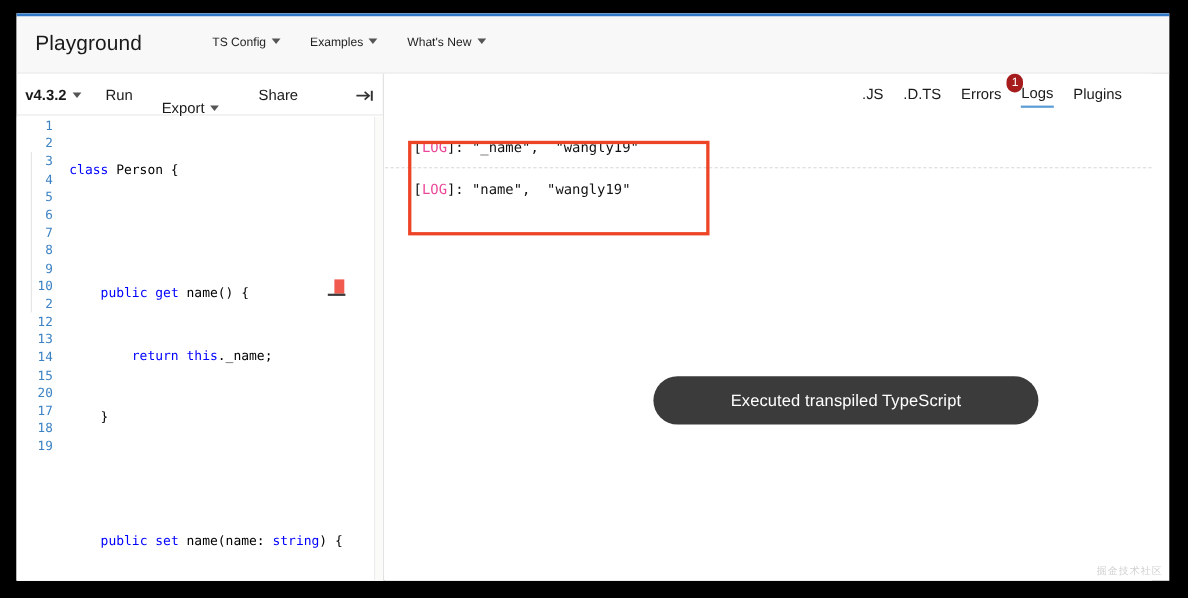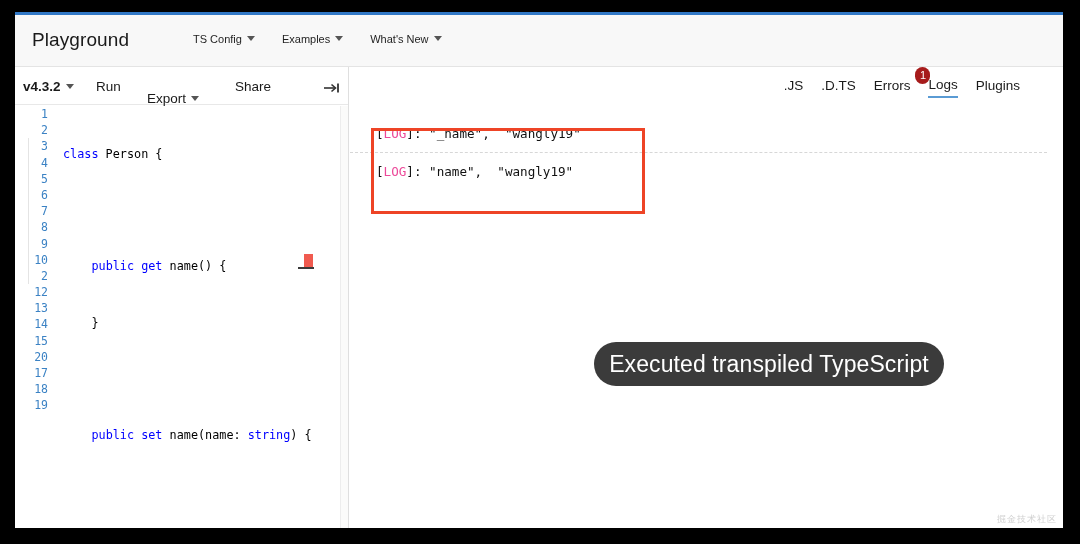--- a/index.html
+++ b/index.html
@@ -279,21 +279,21 @@
   
   .toast {
     position: absolute;
     left: 244px;
     top: 275px;
     width: 350px;
     height: 44px;
     border-radius: 22px;
     background: #3b3b3b;
     color: #ffffff;
-    font-size: 23px;
+    font-size: 15px;
     display: flex;
     align-items: center;
     justify-content: center;
     letter-spacing: .1px;
   }
 
   
   .watermark {
     position: absolute;
     right: 6px;
@@ -359,20 +359,21 @@
           <div>20</div>
           <div>17</div>
           <div>18</div>
           <div>19</div>
         </div>
 
         <div class="code">
           <div class="ln" id="cl0"><span class="kw">class</span> Person {</div>
           <div class="ln" id="cl2">&nbsp;</div>
           <div class="ln" id="cl3">    <span class="kw">public</span> <span class="kw">get</span> name() {</div>
+          <div class="ln" id="cl4">        <span class="kw">return</span> <span class="kw">this</span>._name;</div>
           <div class="ln" id="cl5">    }</div>
           <div class="ln" id="cl6">&nbsp;</div>
           <div class="ln" id="cl7">    <span class="kw">public</span> <span class="kw">set</span> name(name: <span class="kw">string</span>) {</div>
           
           
           
           
           
           
           

